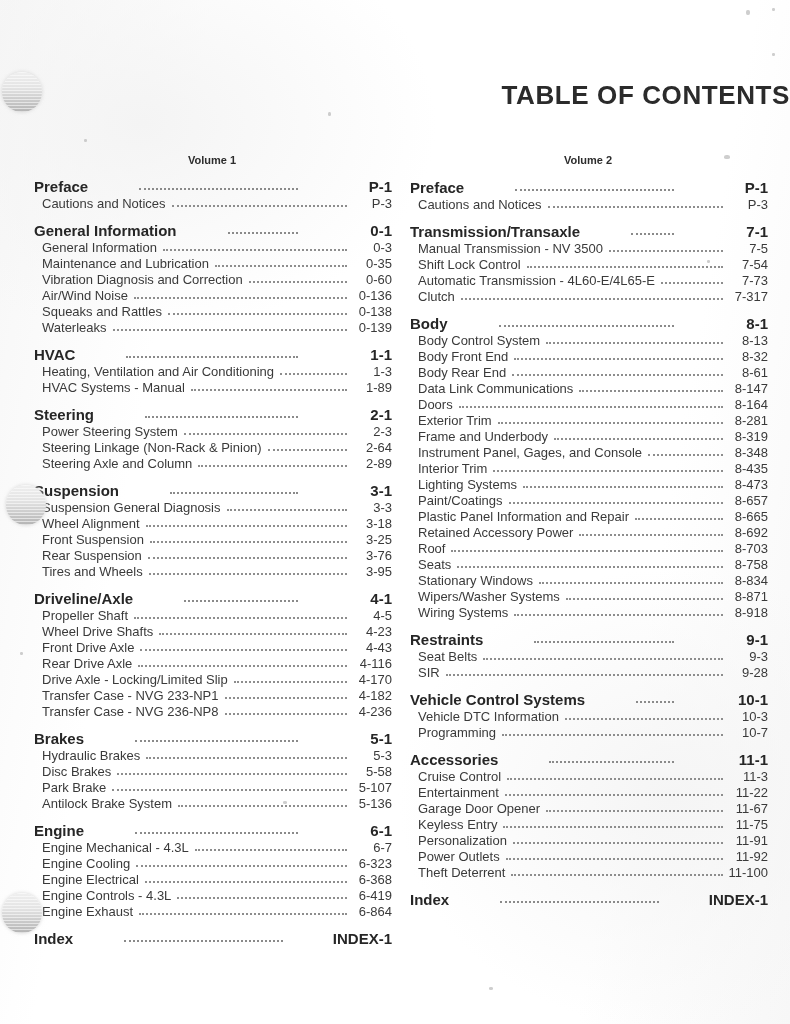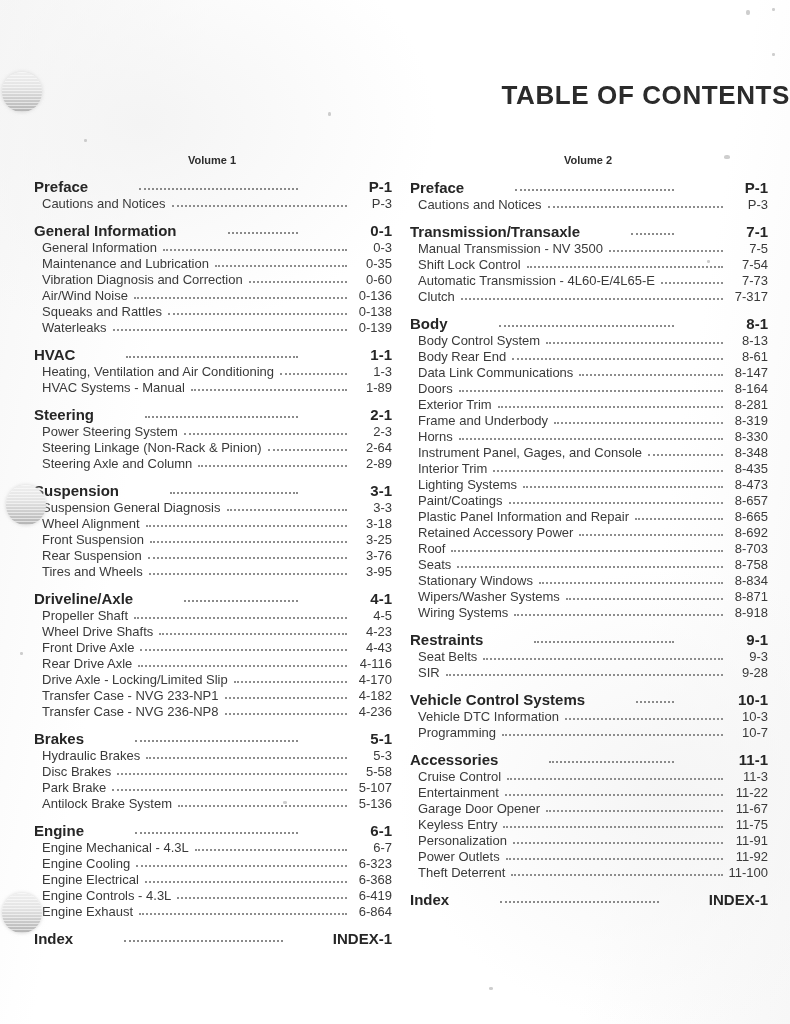--- a/index.html
+++ b/index.html
@@ -394,20 +394,25 @@
             <span class="entry-label">Body</span>
             <span class="leader"></span>
             <span class="page-num">8-1</span>
           </li>
           <li class="entry sub">
             <span class="entry-label">Body Control System</span>
             <span class="leader"></span>
             <span class="page-num">8-13</span>
           </li>
           <li class="entry sub">
+            <span class="entry-label">Body Front End</span>
+            <span class="leader"></span>
+            <span class="page-num">8-32</span>
+          </li>
+          <li class="entry sub">
             <span class="entry-label">Body Rear End</span>
             <span class="leader"></span>
             <span class="page-num">8-61</span>
           </li>
           <li class="entry sub">
             <span class="entry-label">Data Link Communications</span>
             <span class="leader"></span>
             <span class="page-num">8-147</span>
           </li>
           <li class="entry sub">
@@ -417,25 +422,20 @@
           </li>
           <li class="entry sub">
             <span class="entry-label">Exterior Trim</span>
             <span class="leader"></span>
             <span class="page-num">8-281</span>
           </li>
           <li class="entry sub">
             <span class="entry-label">Frame and Underbody</span>
             <span class="leader"></span>
             <span class="page-num">8-319</span>
-          </li>
-          <li class="entry sub">
-            <span class="entry-label">Horns</span>
-            <span class="leader"></span>
-            <span class="page-num">8-330</span>
           </li>
           <li class="entry sub">
             <span class="entry-label">Instrument Panel, Gages, and Console</span>
             <span class="leader"></span>
             <span class="page-num">8-348</span>
           </li>
           <li class="entry sub">
             <span class="entry-label">Interior Trim</span>
             <span class="leader"></span>
             <span class="page-num">8-435</span>

